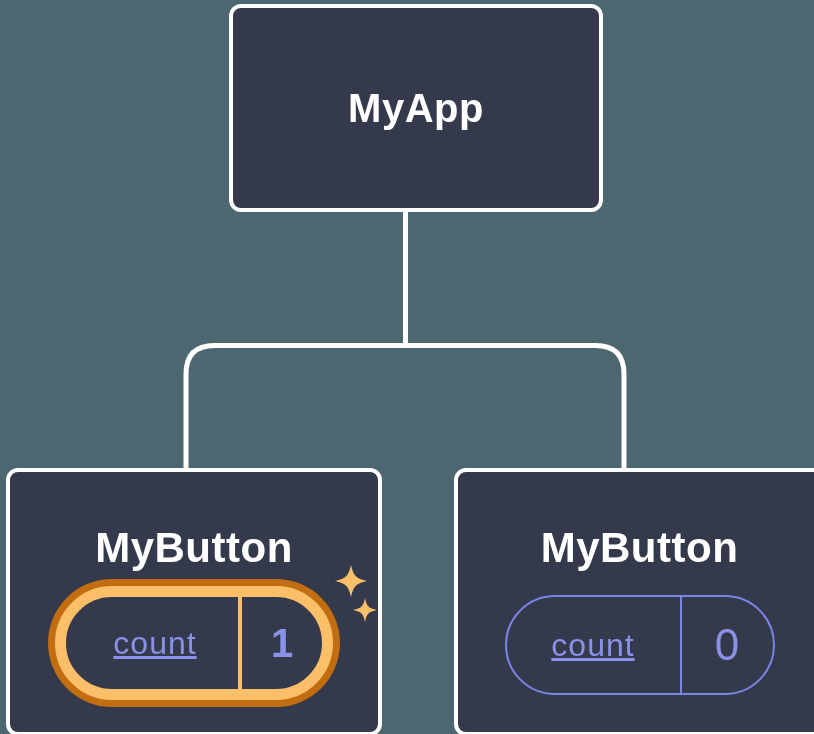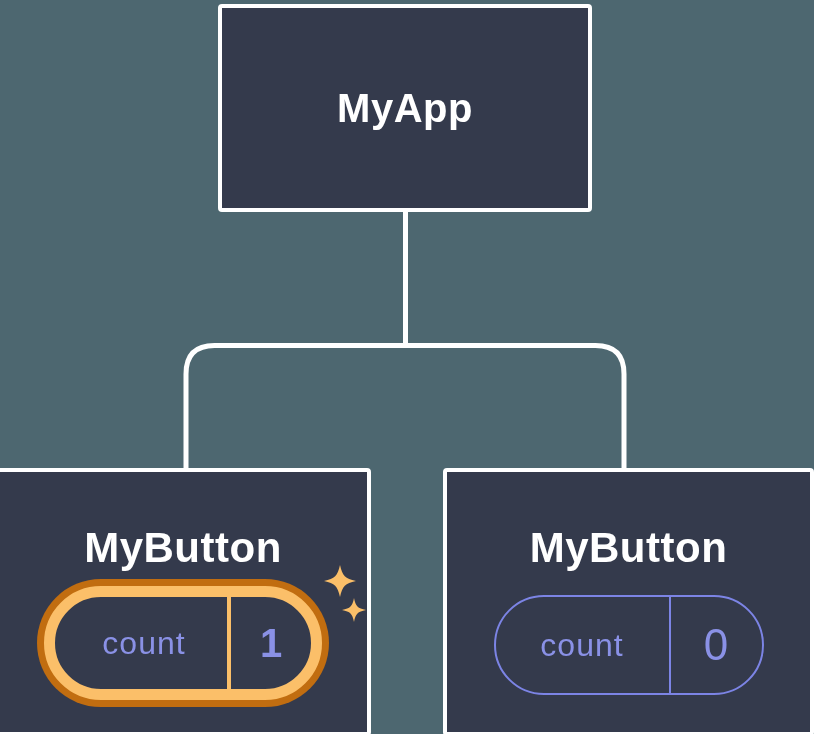--- a/index.html
+++ b/index.html
@@ -17,21 +17,22 @@
   .connectors {
     position: absolute;
     left: 0; top: 0;
     width: 814px; height: 734px;
   }
   .node {
     position: absolute;
     box-sizing: border-box;
     background: #343a4c;
     border: 4px solid #ffffff;
-    border-radius: 4px;
+    border-radius: 12px;
+    margin-left: 11px;
   }
   .node-root {
     left: 218px; top: 4px;
     width: 374px; height: 208px;
     display: flex; align-items: center; justify-content: center;
   }
   .root-label {
     color: #ffffff;
     font-size: 40px;
     font-weight: 700;
@@ -99,20 +100,21 @@
   .pill-plain .pill-value-cell {
     width: 93px;
     box-sizing: border-box;
     border-left: 2px solid #7c84e5;
     display: flex; align-items: center; justify-content: center;
   }
   .pill-key {
     color: #8a91e6;
     font-size: 32px;
     letter-spacing: 1px;
+    text-decoration: underline;
   }
   .pill-value-bold {
     color: #8a91e6;
     font-size: 40px;
     font-weight: 700;
   }
   .pill-value-normal {
     color: #8a91e6;
     font-size: 44px;
     font-weight: 400;

